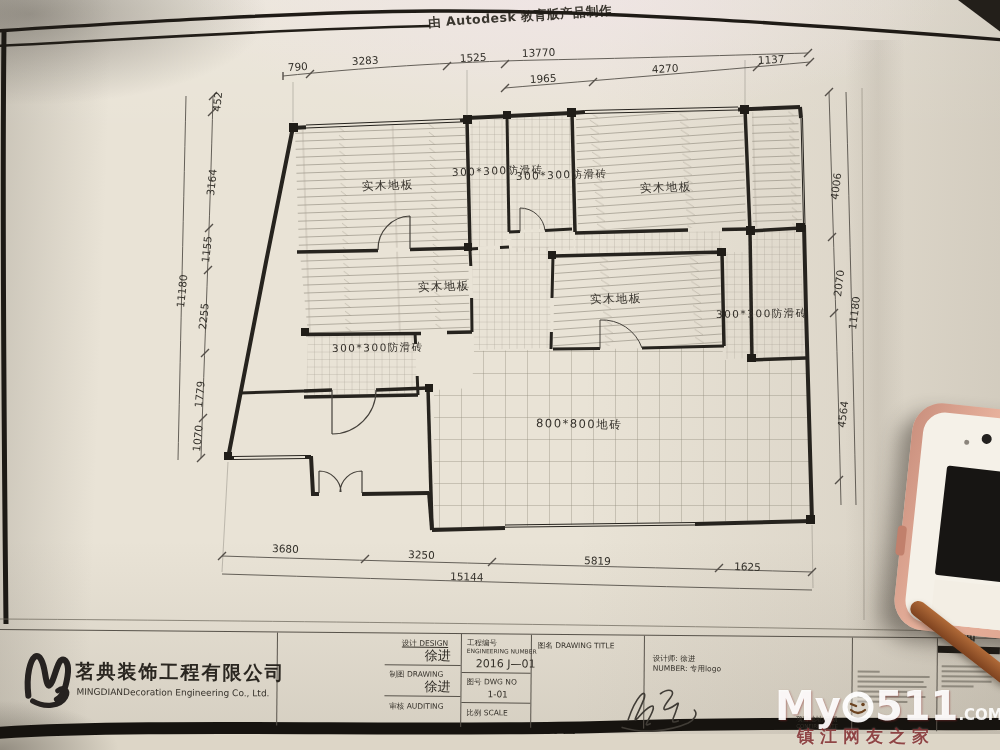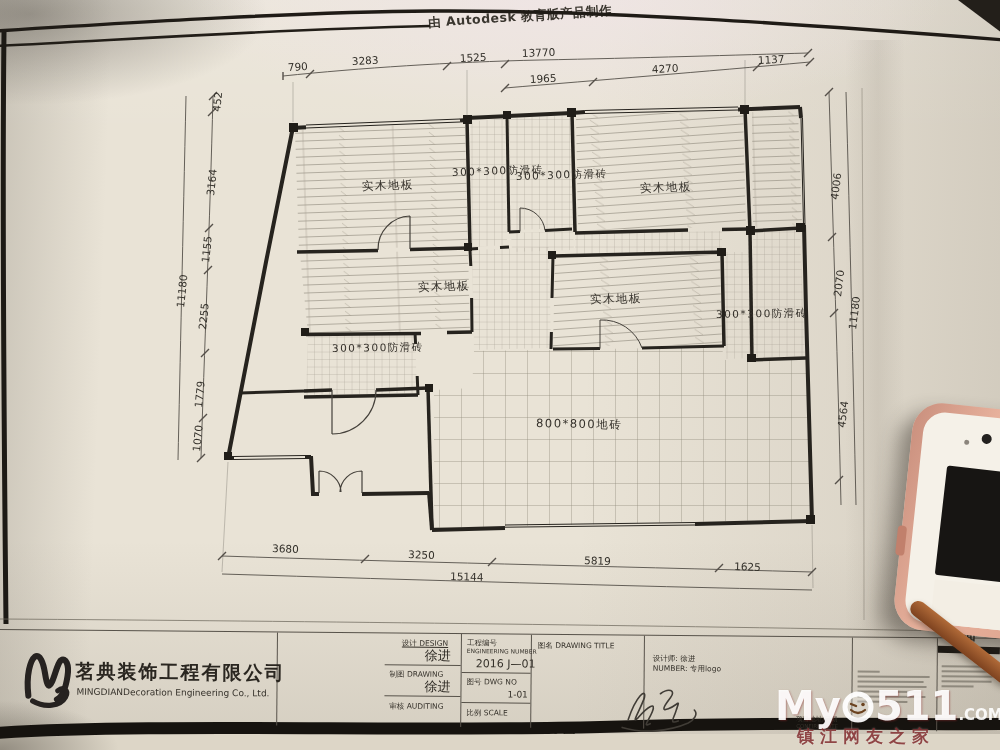--- a/index.html
+++ b/index.html
@@ -262,21 +262,21 @@
       <div class="tb-label" style="left:5px;top:68px;">审核 AUDITING</div>
     </div>
 
     <div class="tb-cell" style="left:462px;width:70px;">
       <div class="row-line" style="top:38px;"></div>
       <div class="row-line" style="top:68px;"></div>
       <div class="tb-label" style="left:5px;top:4px;">工程编号</div>
       <div class="tb-label" style="left:5px;top:13px;font-size:6px;">ENGINEERING NUMBER</div>
       <div class="tb-label" style="left:14px;top:23px;font-size:11px;">2016 J—01</div>
       <div class="tb-label" style="left:5px;top:43px;">图号 DWG NO</div>
-      <div class="tb-label" style="left:26px;top:55px;font-size:9px;margin-left:20px;">1-01</div>
+      <div class="tb-label" style="left:26px;top:55px;font-size:9px;">1-01</div>
       <div class="tb-label" style="left:5px;top:74px;">比例 SCALE</div>
     </div>
 
     <div class="tb-cell" style="left:532px;width:113px;">
       <div class="tb-label" style="left:6px;top:6px;">图名 DRAWING TITLE</div>
     </div>
 
     <div class="tb-cell" style="left:645px;width:208px;">
       <div class="tb-label" style="left:8px;top:18px;">设计师: 徐进</div>
       <div class="tb-label" style="left:8px;top:28px;">NUMBER: 专用logo</div>

